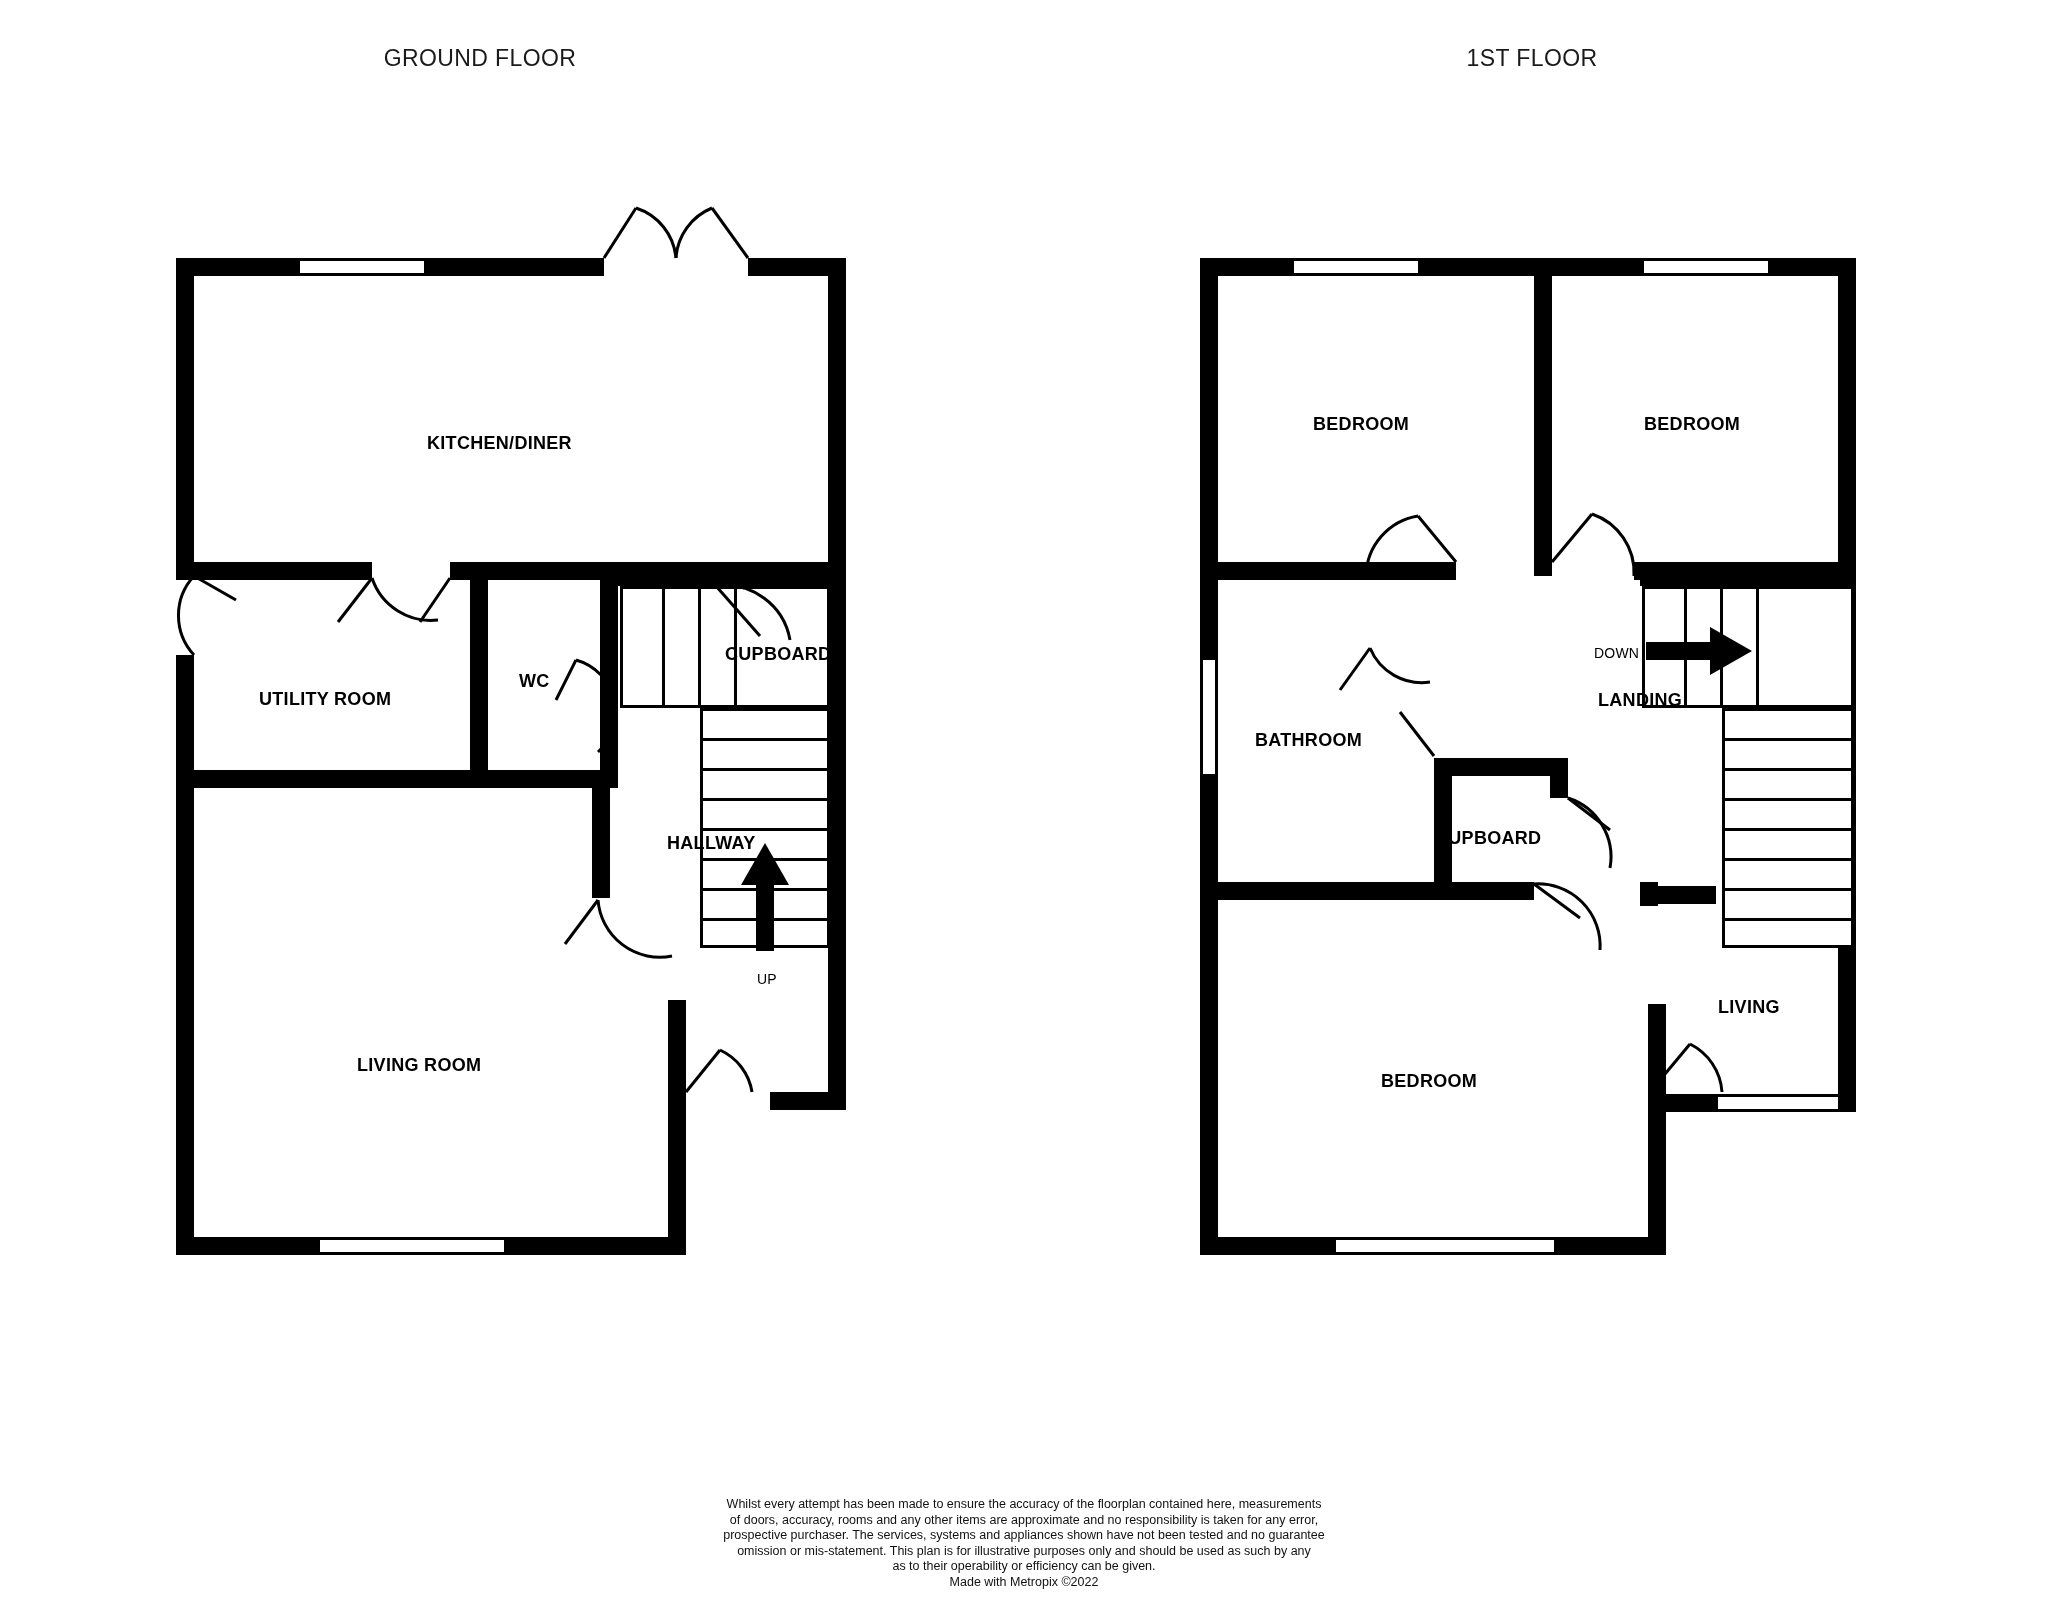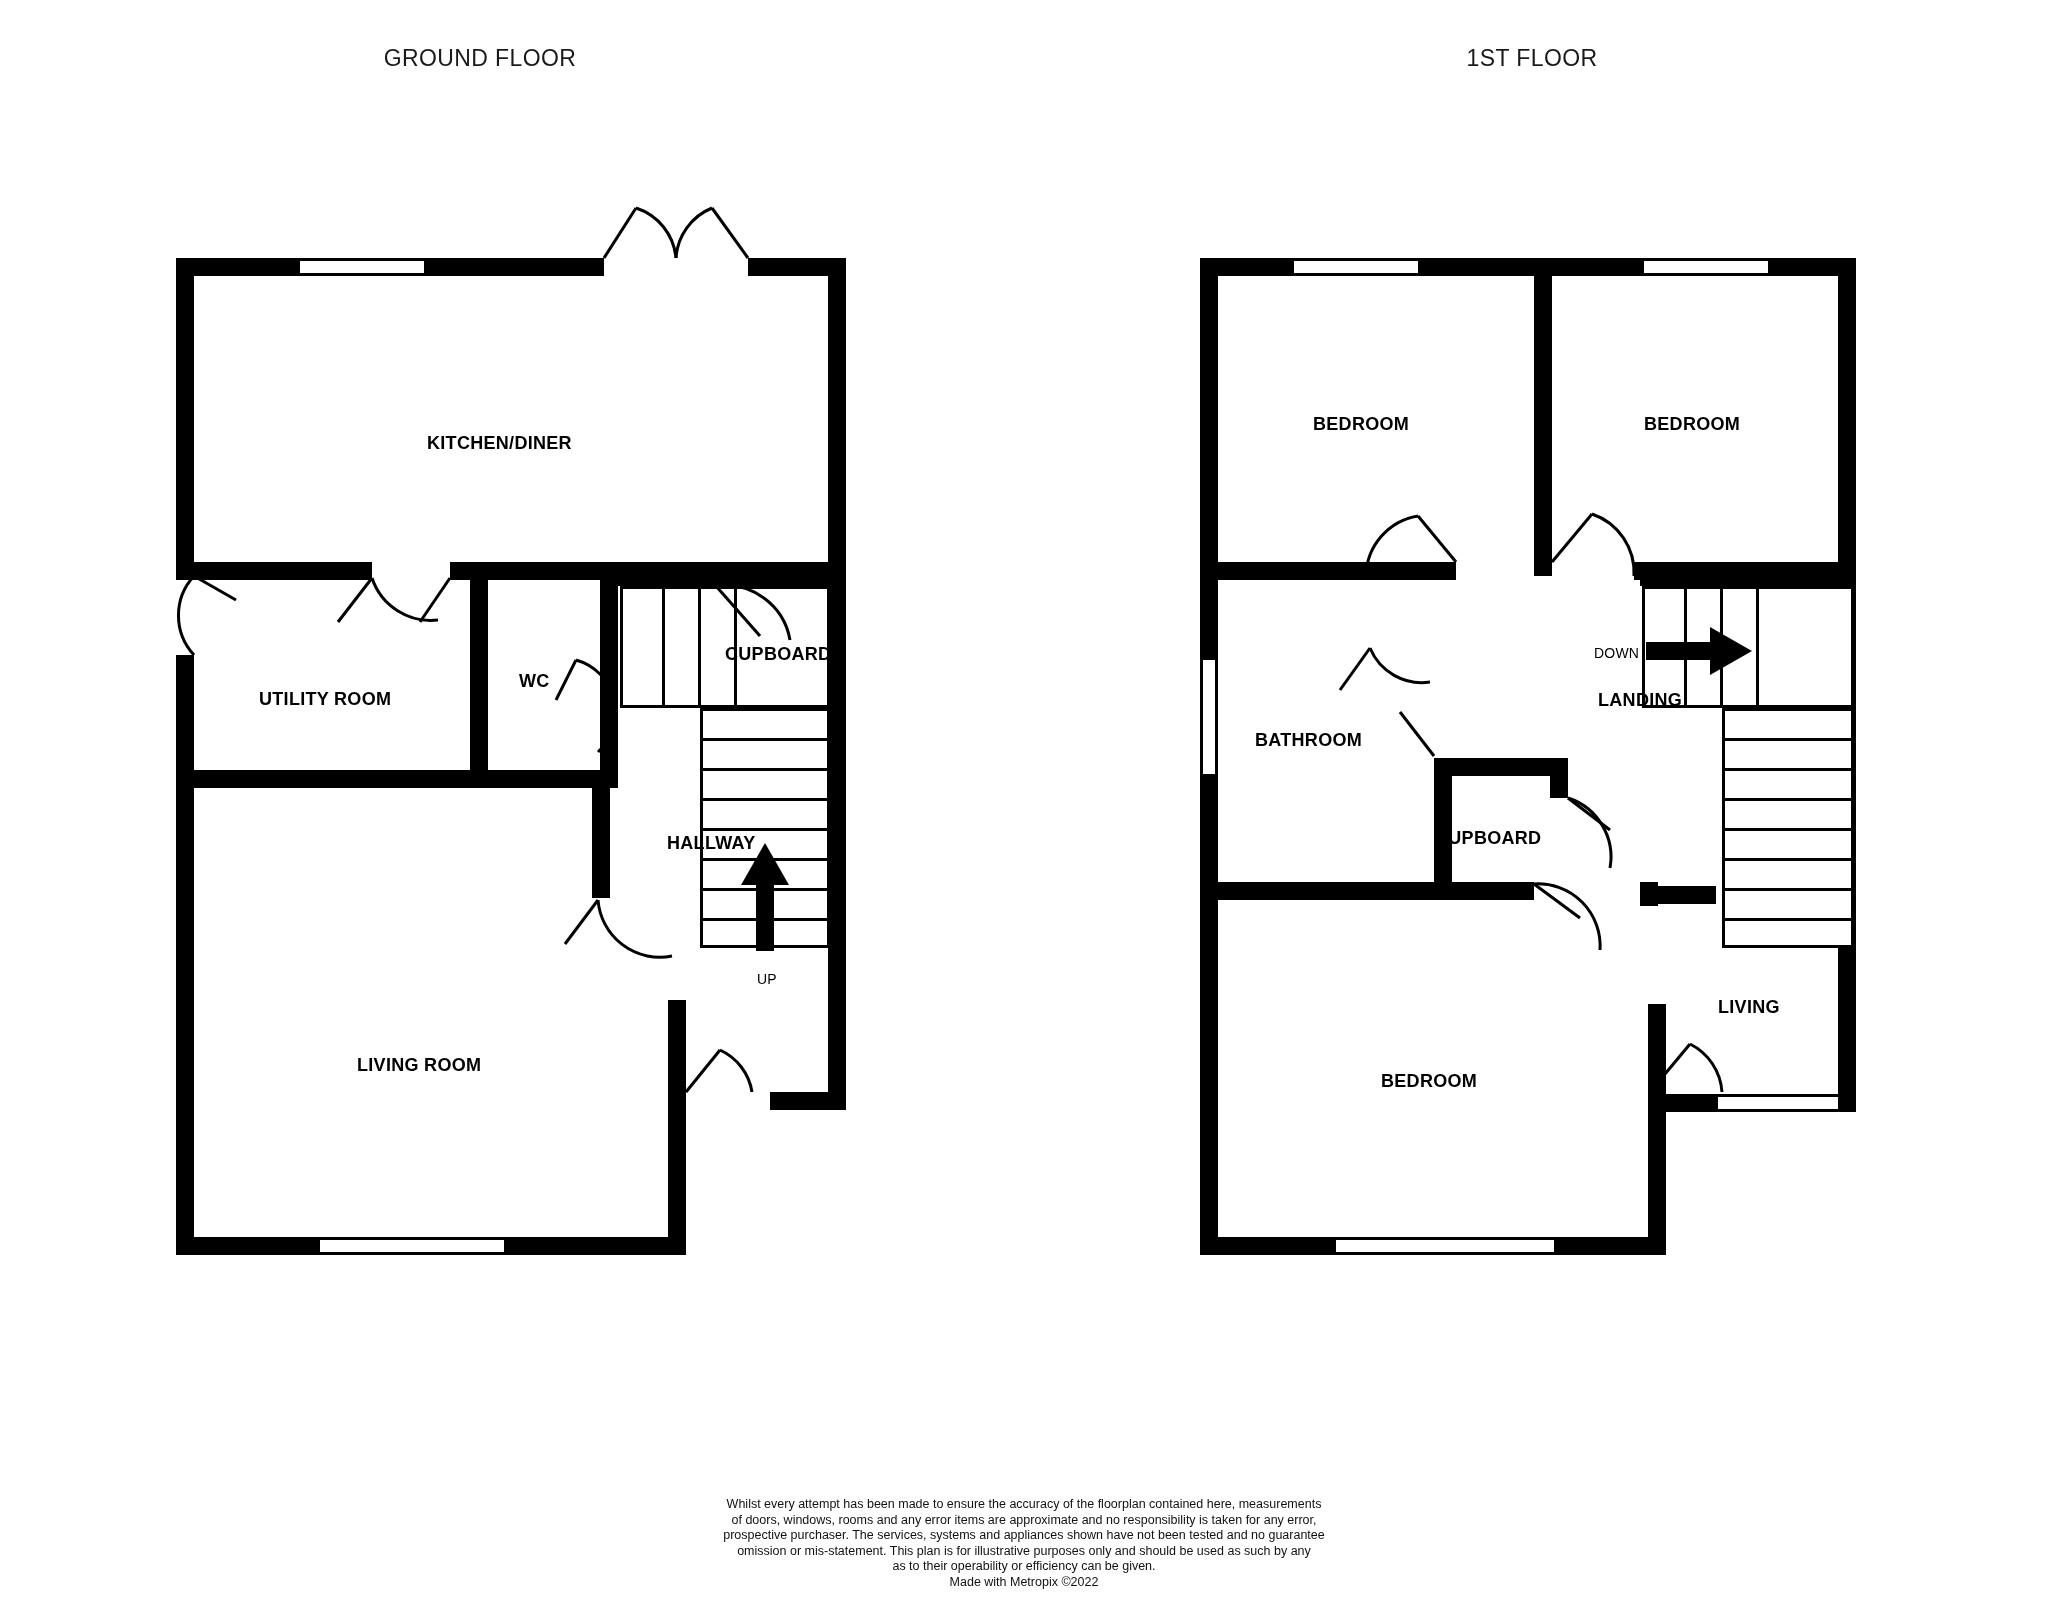--- a/index.html
+++ b/index.html
@@ -290,20 +290,20 @@
     </g>
 
     <g fill="#000">
       <rect x="1646" y="642" width="78" height="18"></rect>
       <polygon points="1752,651 1710,675 1710,627"></polygon>
     </g>
   </svg>
 
   <div class="disclaimer">
     <div>Whilst every attempt has been made to ensure the accuracy of the floorplan contained here, measurements</div>
-    <div>of doors, windows, rooms and any error items are approximate and no responsibility is taken for any error,</div>
+    <div>of doors, accuracy, rooms and any other items are approximate and no responsibility is taken for any error,</div>
     <div>prospective purchaser. The services, systems and appliances shown have not been tested and no guarantee</div>
     <div>omission or mis-statement. This plan is for illustrative purposes only and should be used as such by any</div>
     <div>as to their operability or efficiency can be given.</div>
     <div class="made-with">Made with Metropix ©2022</div>
   </div>
 
 </div>
 
 </body></html>

